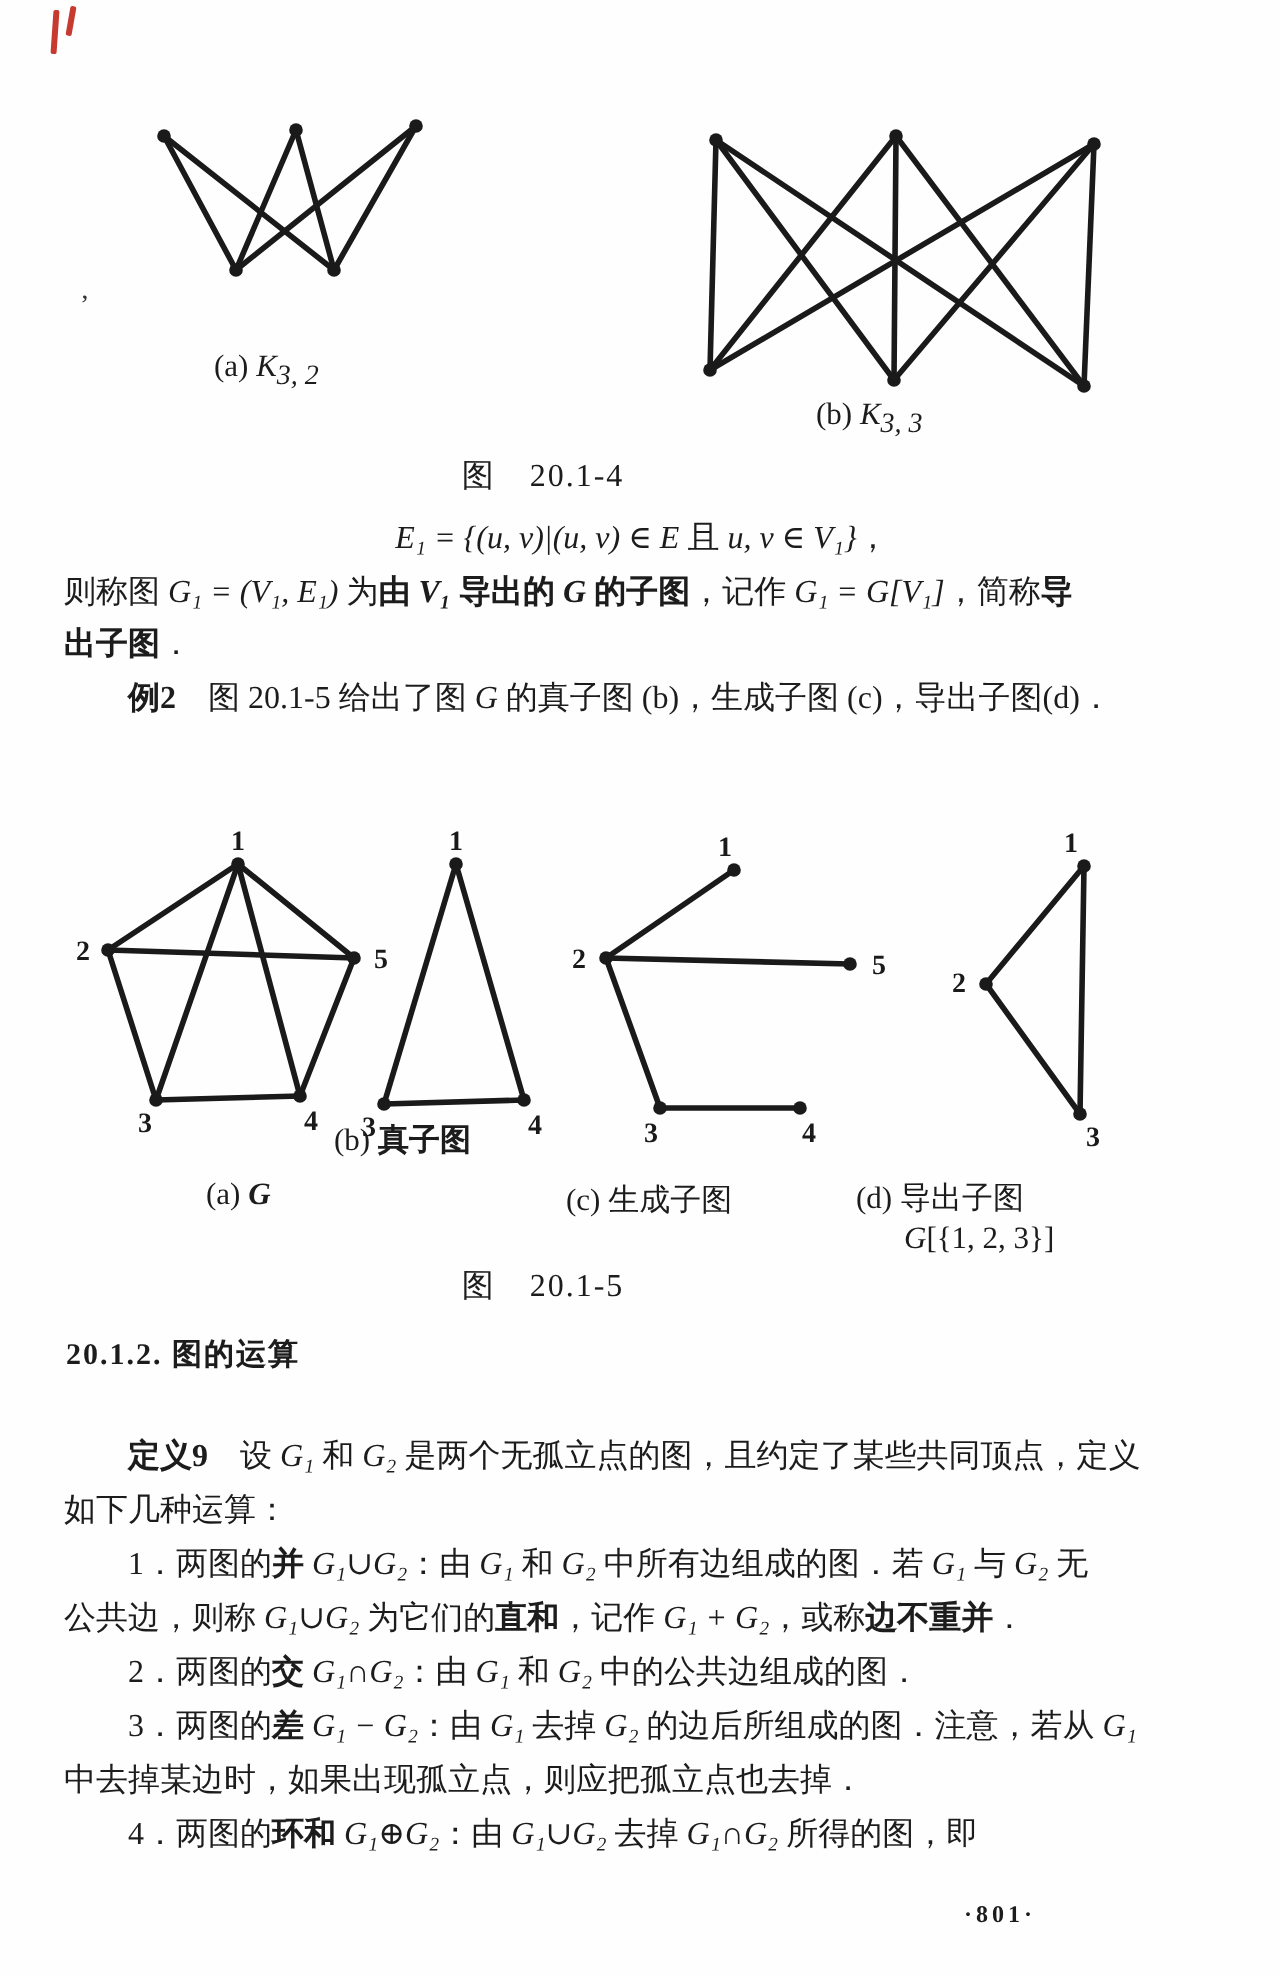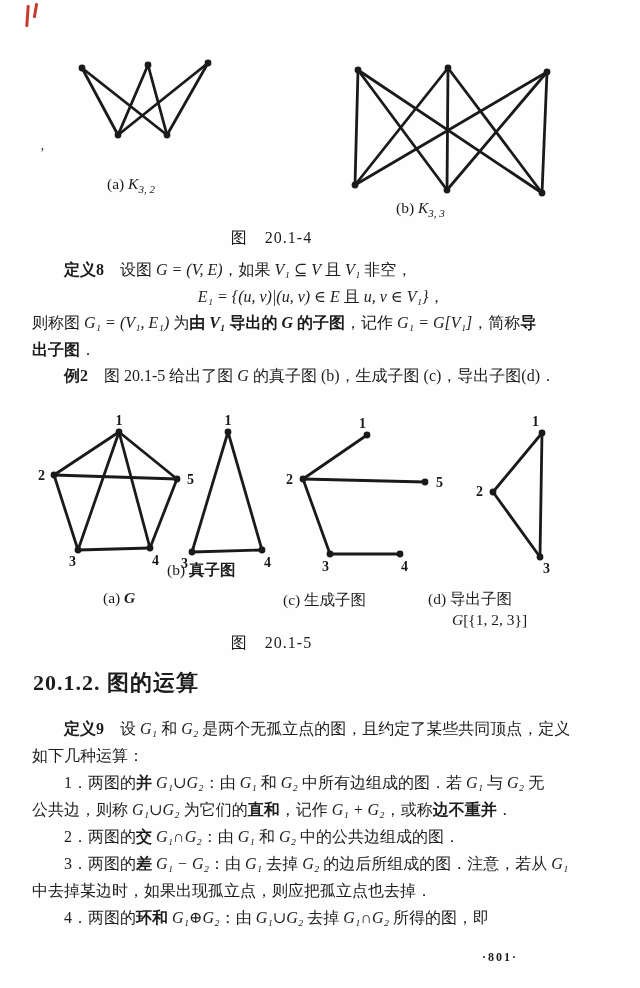--- a/index.html
+++ b/index.html
@@ -8,24 +8,24 @@
     font-family:"Liberation Serif","DejaVu Serif",serif;color:#1c1c1c;
     overflow:hidden;margin:0 auto;
   }
   .abs{position:absolute;}
   .tblock{width:578px;font-size:16px;line-height:26.5px;}
   .tline{white-space:nowrap;}
   .tline.indent{padding-left:32px;}
   .tline.center{text-align:center;white-space:nowrap;}
   .b{font-weight:bold;}
   .m{font-style:italic;}
-  .sub{font-size:11px;vertical-align:-4px;font-style:italic;}
+  .sub{font-size:14px;vertical-align:-4px;font-style:italic;}
   .figlabel{font-size:15.5px;white-space:nowrap;}
   .figcaption{width:543px;text-align:center;font-size:16px;font-weight:normal;letter-spacing:1px;}
-  .heading{font-size:22px;font-weight:bold;letter-spacing:1px;}
+  .heading{font-size:15px;font-weight:bold;letter-spacing:1px;}
   .pagenum{font-size:12px;font-weight:bold;letter-spacing:2px;}
   .stray{font-size:14px;color:#333;}
   svg text{font-family:"Liberation Serif","DejaVu Serif",serif;}
   .edge{stroke:#1a1a1a;stroke-width:2.8;stroke-linecap:round;}
   .node{fill:#1a1a1a;}
   .vlabel{font-size:14px;font-weight:bold;fill:#1a1a1a;}
   .redmark{position:absolute;background:#c63a2f;width:3px;border-radius:1px;}
 </style>
 </head>
 <body>
@@ -122,25 +122,24 @@
         <circle cx="542" cy="433" r="3.4" class="node"></circle>
         <text x="539" y="426" class="vlabel" text-anchor="end">1</text>
         <circle cx="493" cy="492" r="3.4" class="node"></circle>
         <text x="483" y="496" class="vlabel" text-anchor="end">2</text>
         <circle cx="540" cy="557" r="3.4" class="node"></circle>
         <text x="543" y="573" class="vlabel" text-anchor="start">3</text>
       </g>
     </svg>
 
   <div class="abs figlabel" style="left:107px;top:175px;"><span>(a) </span><span class="m">K</span><span class="sub">3, 2</span></div>
-  <div class="abs figlabel" style="left:396px;top:199px;"><span>(b) </span><span class="m">K</span><span class="sub">3, 3</span></div>
+  <div class="abs figlabel" style="left:408px;top:199px;"><span>(b) </span><span class="m">K</span><span class="sub">3, 3</span></div>
   <div class="abs figcaption" style="left:0;top:228px;">图　20.1-4</div>
 
   <div class="abs tblock" style="left:32px;top:257px;">
-      <div class="tline indent"><span class="b">定义8</span><span>　设图 </span><span class="m">G = (V, E)</span><span>，如果 </span><span class="m">V₁ ⊆ V</span><span> 且 </span><span class="m">V₁</span><span> 非空，</span></div>
       <div class="tline center"><span class="m">E₁ = {(u, v)|(u, v) ∈ E</span><span> 且 </span><span class="m">u, v ∈ V₁}</span><span>，</span></div>
       <div class="tline "><span>则称图 </span><span class="m">G₁ = (V₁, E₁)</span><span> 为</span><span class="b">由 </span><span class="b m">V₁</span><span class="b"> 导出的 </span><span class="b m">G</span><span class="b"> 的子图</span><span>，记作 </span><span class="m">G₁ = G[V₁]</span><span>，简称</span><span class="b">导</span></div>
       <div class="tline "><span class="b">出子图</span><span>．</span></div>
       <div class="tline indent"><span class="b">例2</span><span>　图 20.1-5 给出了图 </span><span class="m">G</span><span> 的真子图 (b)，生成子图 (c)，导出子图(d)．</span></div>
     </div>
 
   <div class="abs figlabel" style="left:84px;top:589px;margin-left:19px;"><span>(a) </span><span class="b m">G</span></div>
   <div class="abs figlabel" style="left:167px;top:560px;"><span>(b) </span><span class="b">真子图</span></div>
   <div class="abs figlabel" style="left:283px;top:590px;"><span>(c) 生成子图</span></div>
   <div class="abs figlabel" style="left:428px;top:589px;"><span>(d) 导出子图</span></div>

